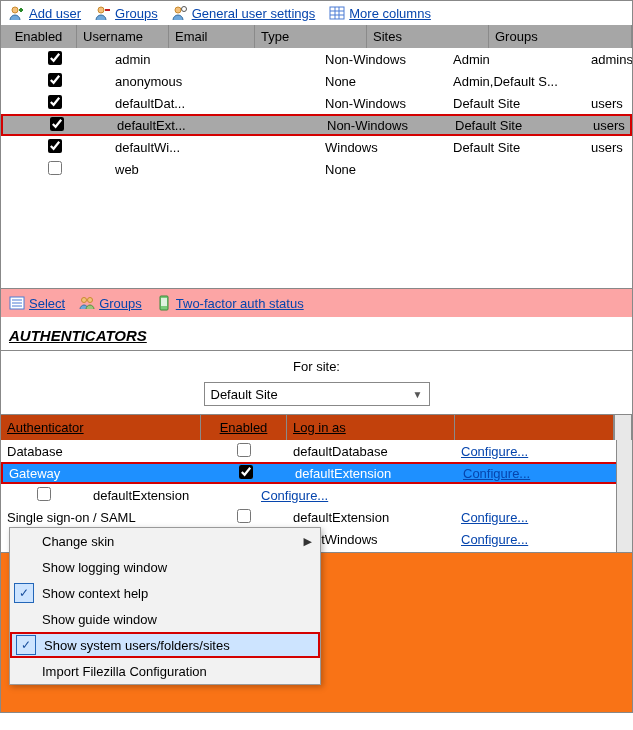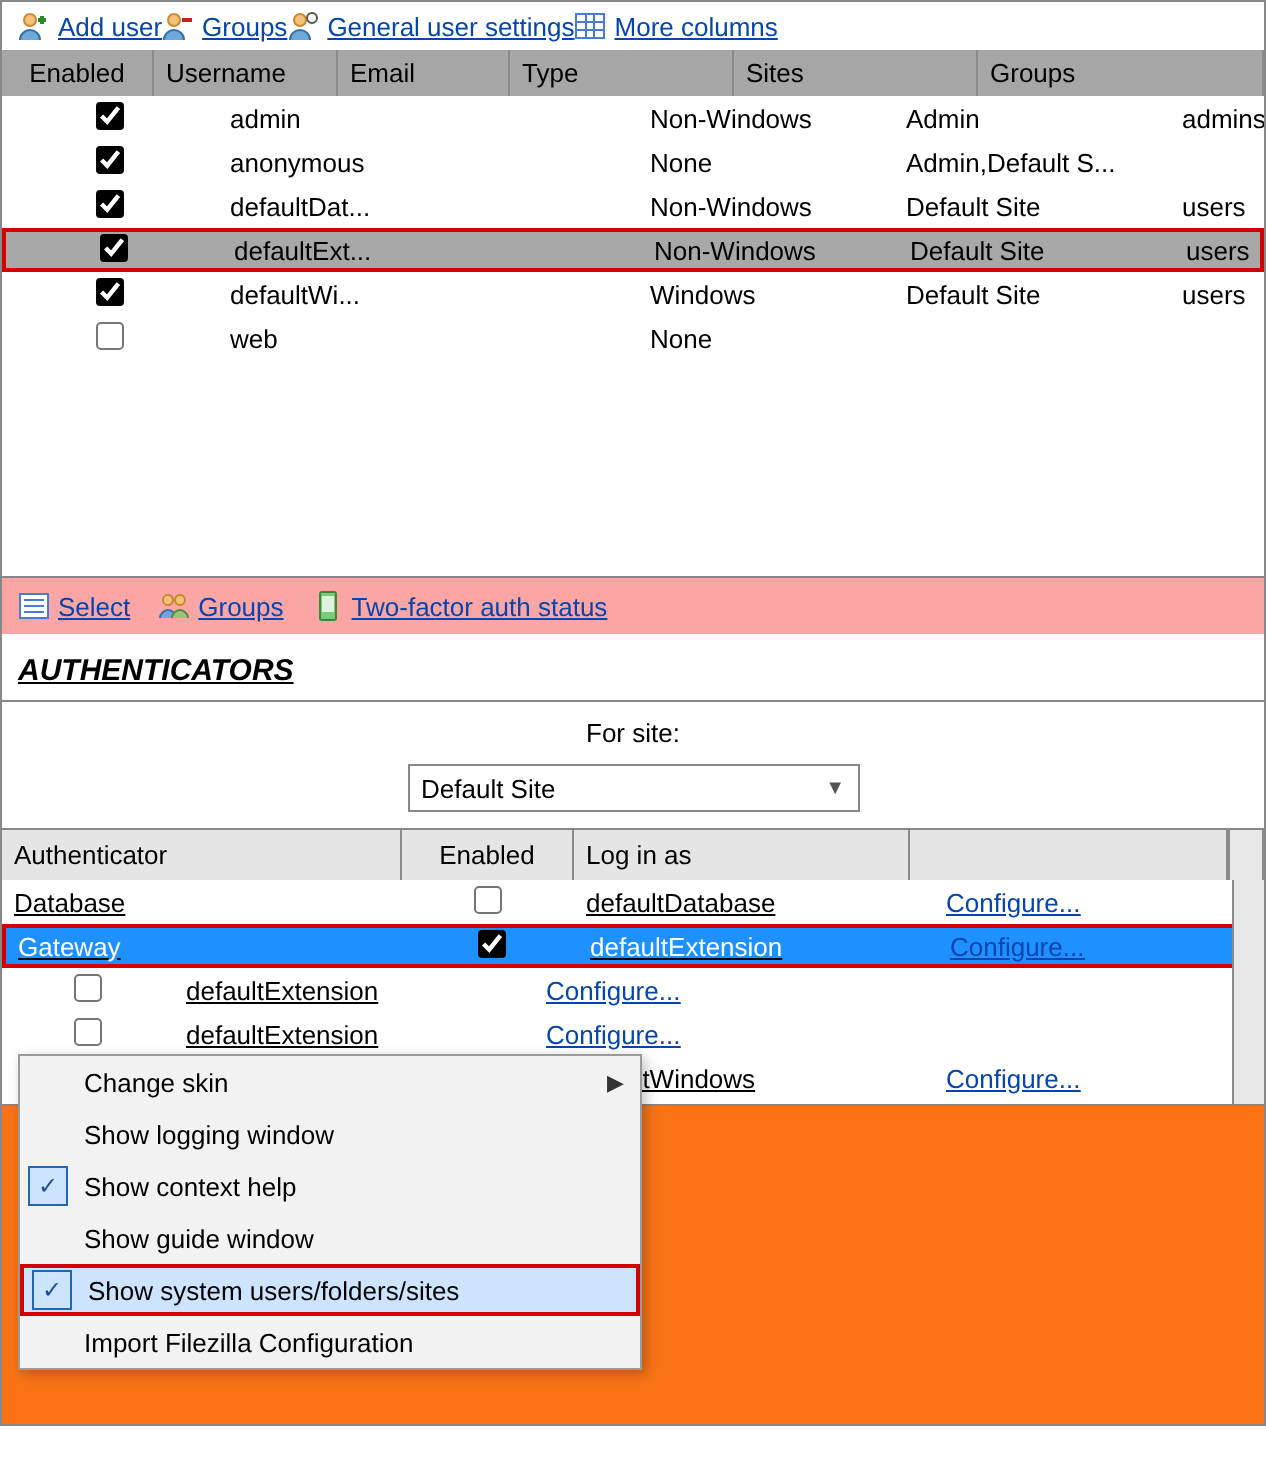--- a/index.html
+++ b/index.html
@@ -11,20 +11,21 @@
     background: #fff;
     color: #000;
     width: 633px;
   }
   .outer {
     border: 1px solid #888;
     width: 633px;
   }
   .toolbar {
     display: flex;
+    gap: 14px;
     padding: 4px 8px;
     align-items: center;
     background: #fff;
   }
   .toolbar-item {
     display: flex;
     align-items: center;
     gap: 4px;
     cursor: pointer;
   }
@@ -117,40 +118,41 @@
     padding: 0 6px;
     background: #fff;
   }
   .chev { font-size: 10px; color: #555; }
   
   .auth-wrap {
     border-top: 1px solid #888;
   }
   .auth-header {
     display: flex;
-    background: #e5e5e5;
+    background: #c2410c;
+    text-decoration: underline;
   }
   .auth-header .cell {
     padding: 5px 6px;
     border-right: 1px solid #8a8a8a;
   }
   .auth-body .arow {
     display: flex;
     align-items: center;
     height: 22px;
   }
   .arow .cell {
     padding: 2px 6px;
     white-space: nowrap;
     overflow: hidden;
   }
   .acol-name   { width: 200px; }
   .acol-en     { width: 86px; text-align: center;}
   .acol-login  { width: 168px; }
-  .acol-cfg    { flex: 1; margin-left: 12px; }
+  .acol-cfg    { flex: 1; }
   .acol-scroll { width: 18px; background:#e8e8e8; border-left:1px solid #8a8a8a;}
   .arow.selected {
     background: #1e90ff;
     color: #fff;
     align-items: center;
   }
   .cfg-link {
     color: #0645ad;
     text-decoration: underline;
     cursor: pointer;
@@ -203,21 +205,21 @@
   .red-menu {
     border: 2px solid #d40000;
   }
   .scroll-stub {
     position:absolute;
     right:0; top:0; bottom:0;
     width:16px;
     background:#e8e8e8;
     border-left:1px solid #8a8a8a;
   }
-  .auth-body { position: relative; min-height: 112px; text-decoration: underline;}
+  .auth-body { position: relative; min-height: 112px;}
 </style>
 </head>
 <body>
 
 <div class="outer">
 
   <div class="toolbar">
     <div class="toolbar-item">
       <span class="icon">
         <svg viewBox="0 0 16 16">
@@ -386,20 +388,21 @@
           <div class="cell acol-en"><input type="checkbox" checked="" style=""></div>
           <div class="cell acol-login">defaultExtension</div>
           <div class="cell acol-cfg"><span class="cfg-link">Configure...</span></div>
         </div>
         <div class="arow">
           <div class="cell acol-en"><input type="checkbox" style=""></div>
           <div class="cell acol-login">defaultExtension</div>
           <div class="cell acol-cfg"><span class="cfg-link">Configure...</span></div>
         </div>
         <div class="arow">
+          <div class="cell acol-name">Single sign-on / SAML</div>
           <div class="cell acol-en"><input type="checkbox" style=""></div>
           <div class="cell acol-login">defaultExtension</div>
           <div class="cell acol-cfg"><span class="cfg-link">Configure...</span></div>
         </div>
         <div class="arow">
           <div class="cell acol-name"></div>
           <div class="cell acol-en"></div>
           <div class="cell acol-login">efaultWindows</div>
           <div class="cell acol-cfg"><span class="cfg-link">Configure...</span></div>
         </div>

